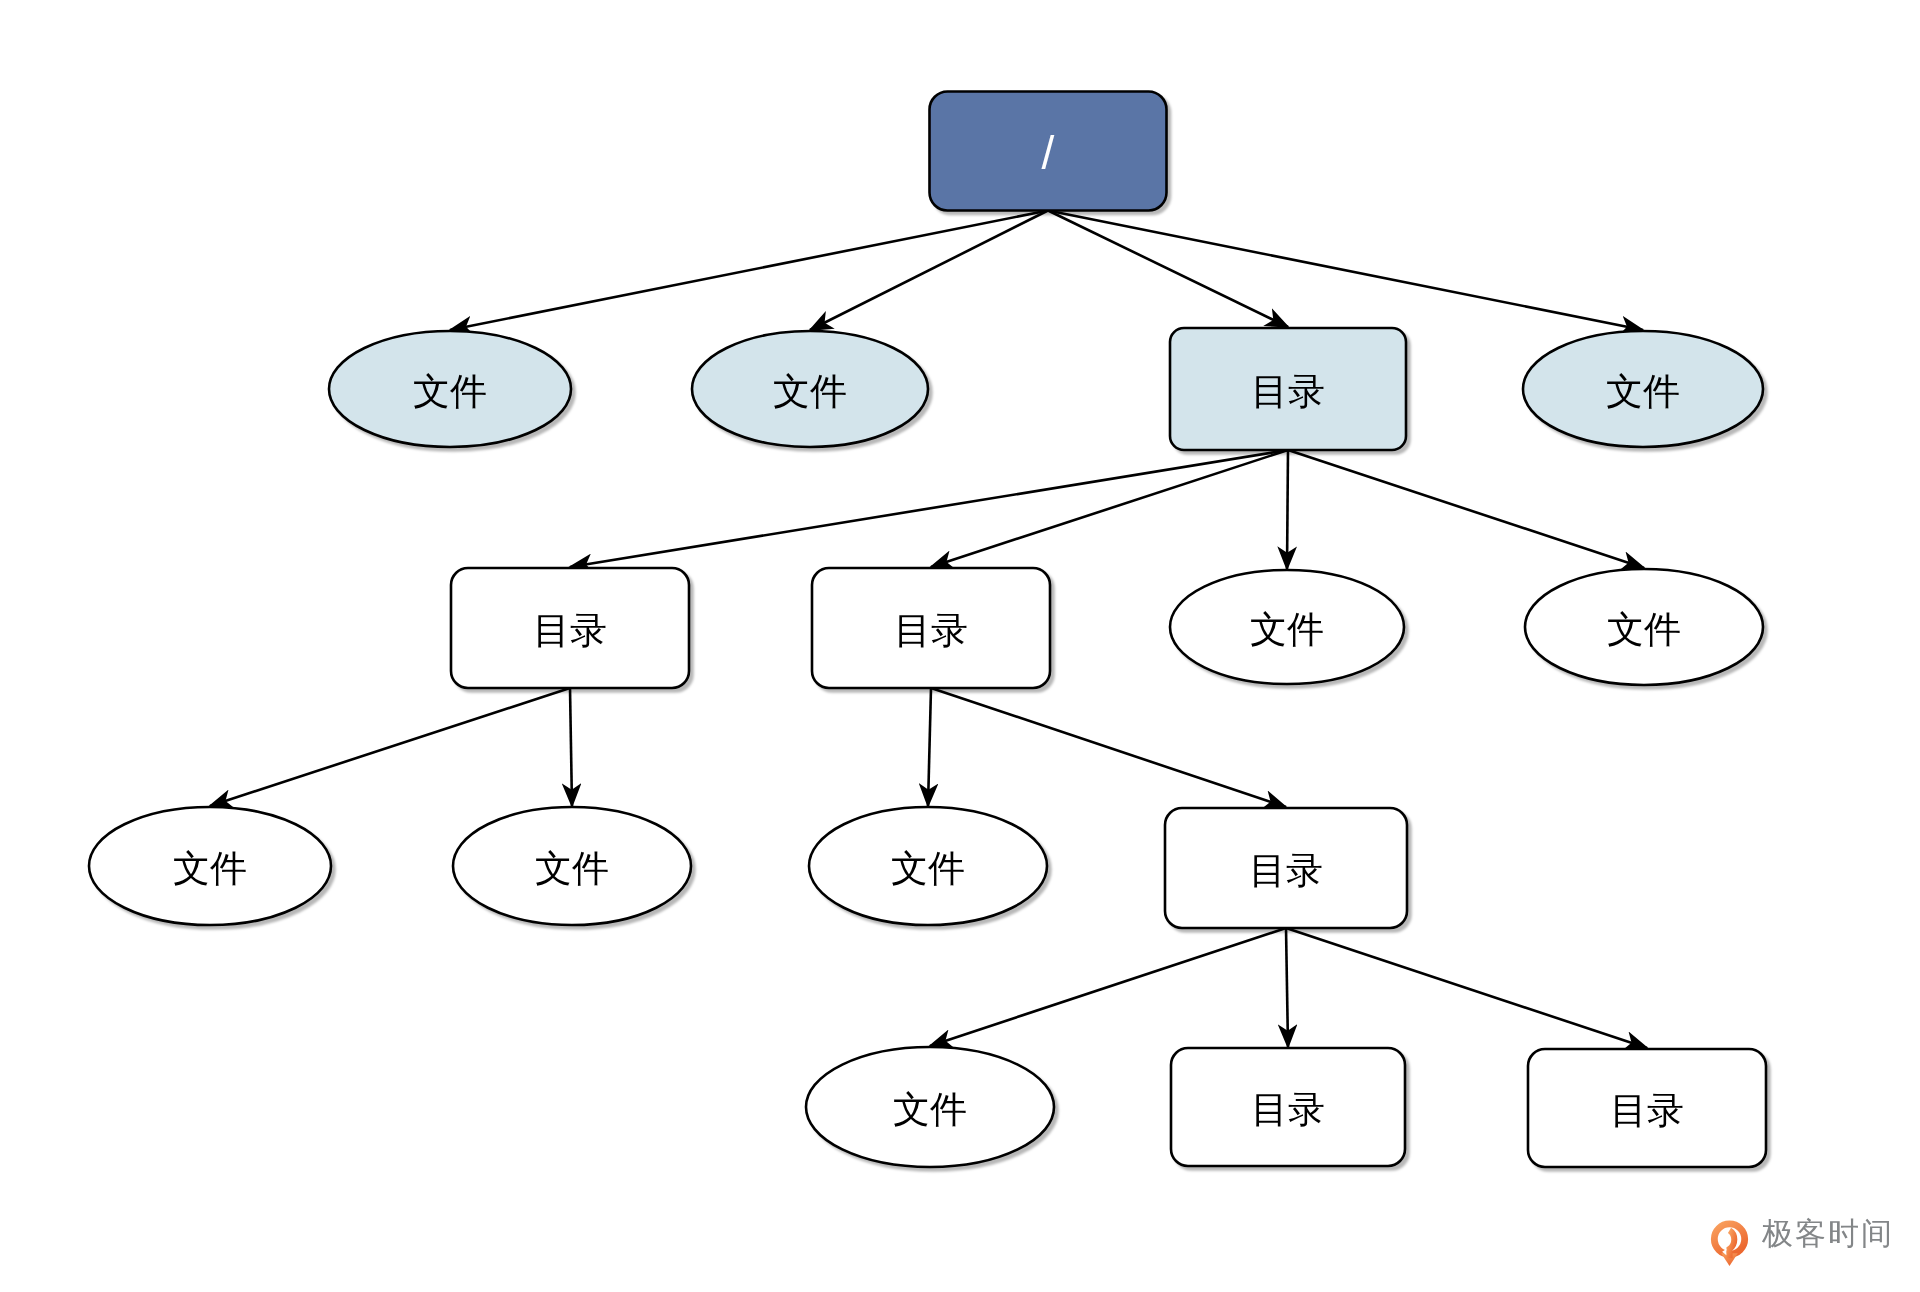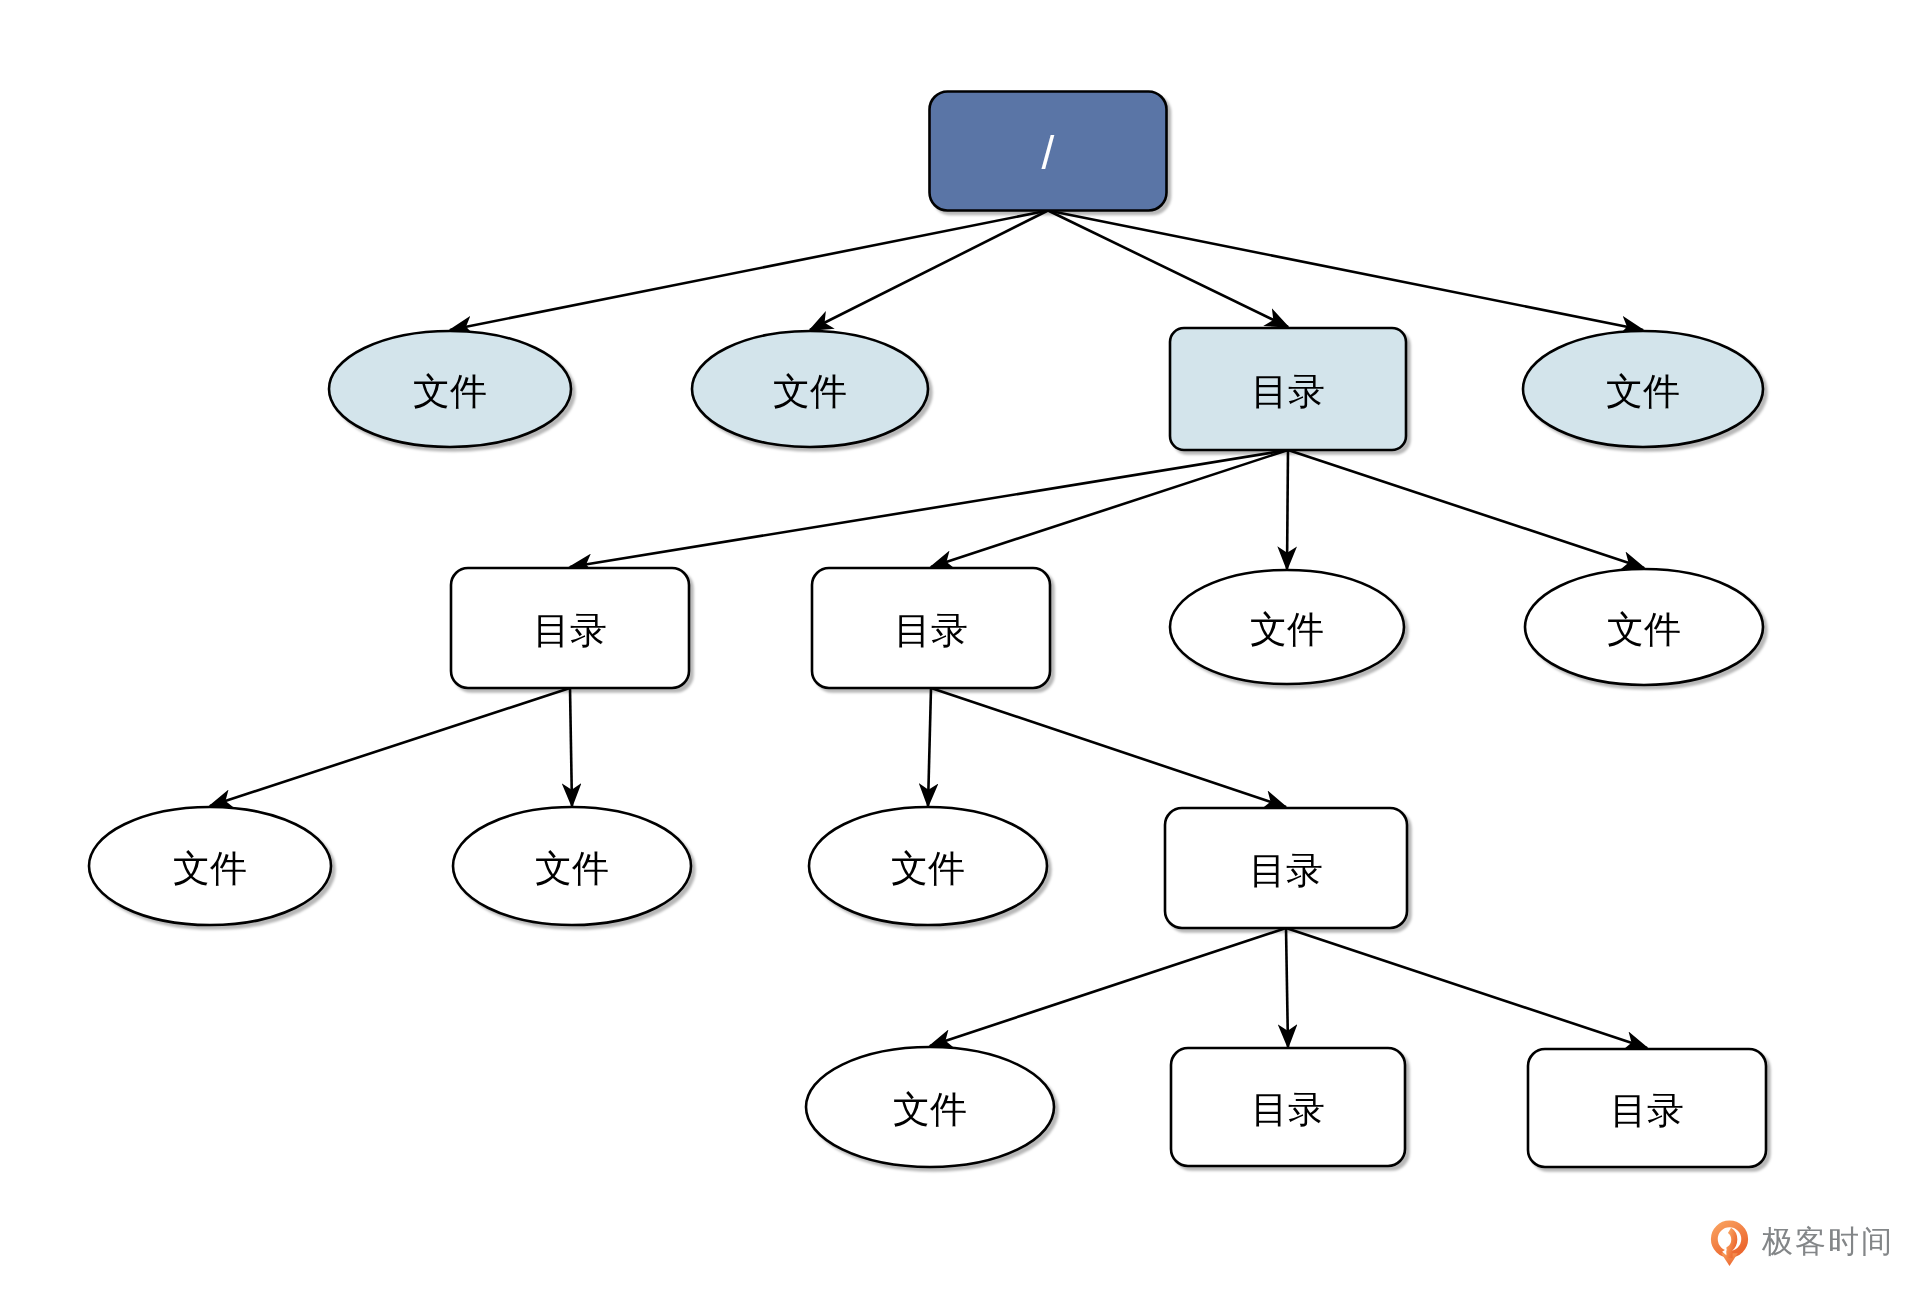--- a/index.html
+++ b/index.html
@@ -25,21 +25,20 @@
   }
   #tree-svg text {
     font-family: "Liberation Sans", "DejaVu Sans", sans-serif;
     user-select: none;
   }
   .watermark {
     position: absolute;
     right: 26px;
     bottom: 22px;
     display: flex;
-    align-items: center;
     gap: 9px;
   }
   .watermark .wm-text {
     font-size: 31px;
     color: #838688;
     letter-spacing: 2px;
     line-height: 1;
     padding-bottom: 6px;
   }
 </style>

